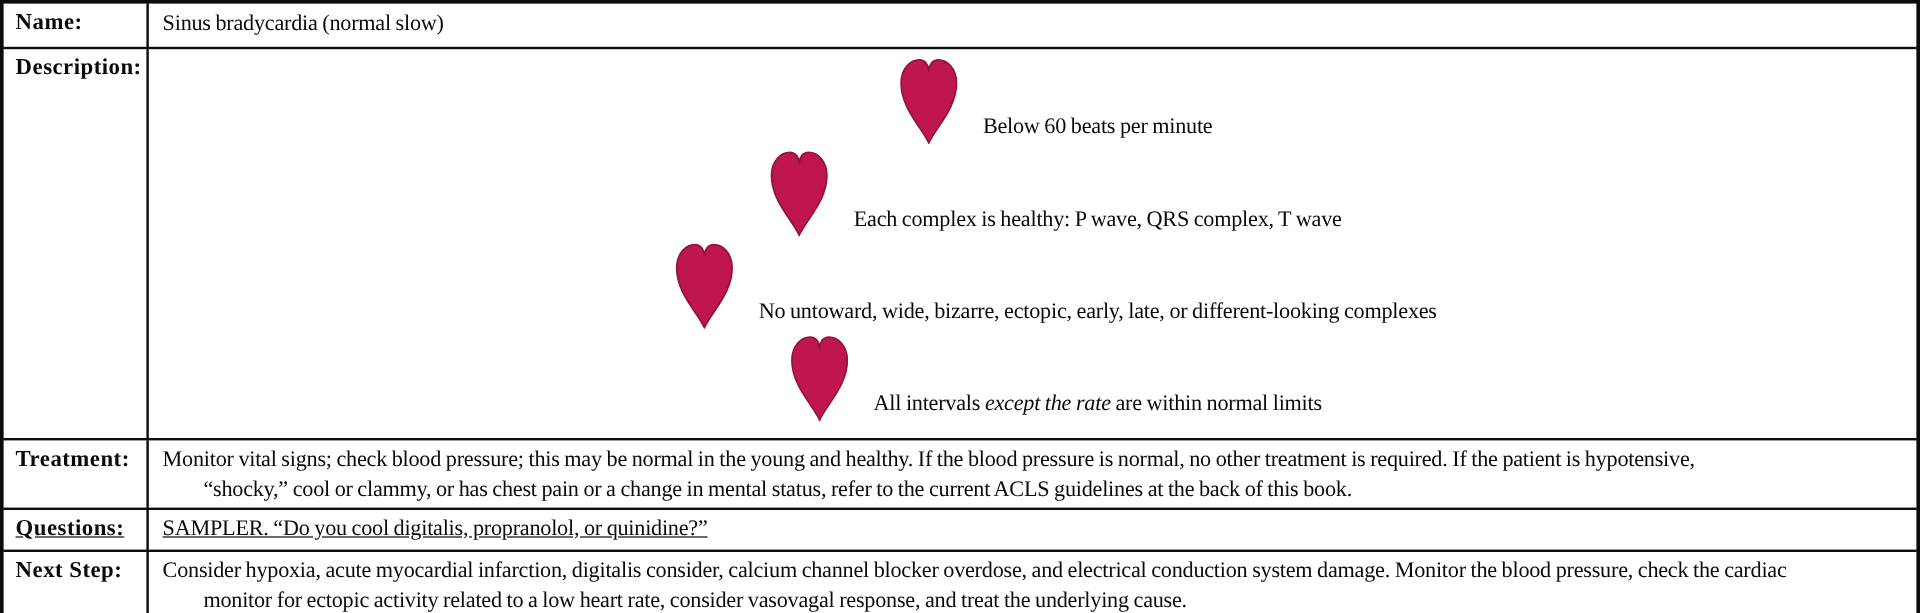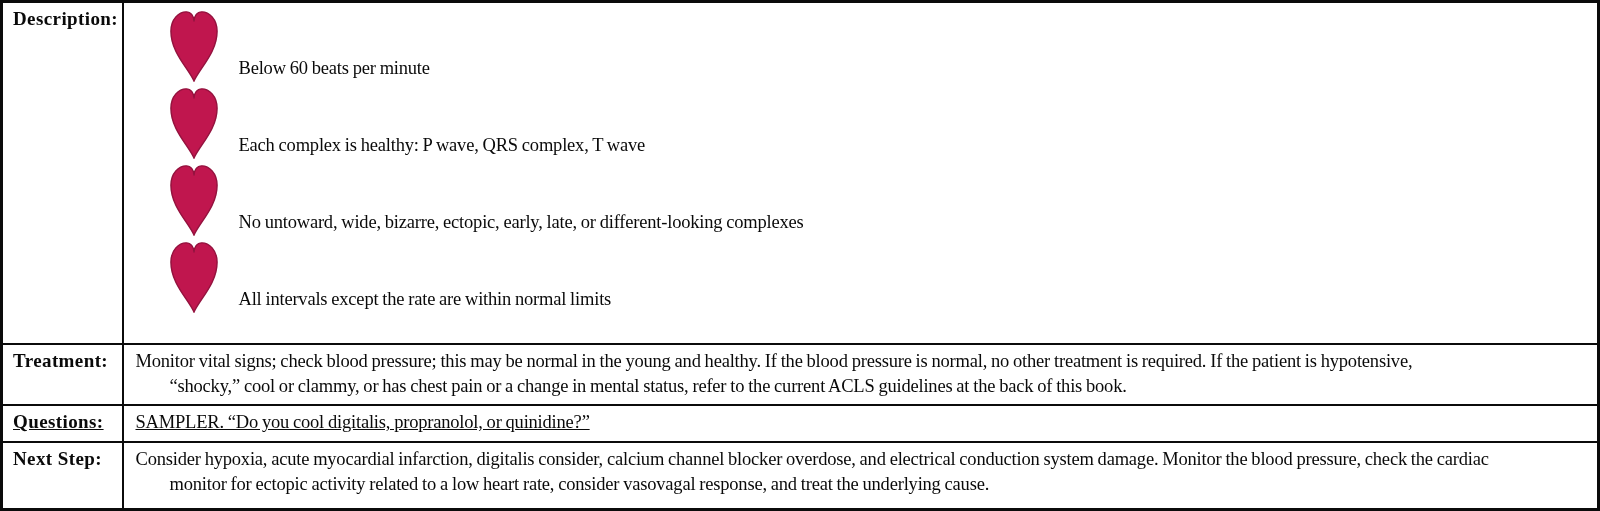--- a/index.html
+++ b/index.html
@@ -45,51 +45,56 @@
   tr.row-name td.content-cell { padding-top: 5px; }
   tr.row-description td { height: 318px; }
   tr.row-treatment td { height: 50px; }
   tr.row-questions td { height: 27px; text-decoration: underline; }
   tr.row-nextstep td { height: 56px; }
 
   .desc-item {
     display: flex;
     align-items: flex-end;
     margin: 0 0 5px 33px;
+    justify-content: center;
   }
   .desc-item:first-child { margin-top: 3px; }
   .heart {
     display: inline-block;
     width: 50px;
     height: 72px;
     flex: 0 0 50px;
     line-height: 0;
   }
   .heart svg { width: 50px; height: 72px; display: block; }
   .desc-text {
     margin-left: 20px;
     padding-bottom: 1px;
     white-space: nowrap;
     font-size: 18.5px;
   }
-  .desc-text .ital { }
+  .desc-text .ital { font-style: italic; }
 
   .para-line { white-space: nowrap; }
   .cont-line { padding-left: 34px; }
 </style>
 </head>
 <body>
 
 <table class="ecg-table">
   <colgroup>
       <col class="label-col">
       <col>
     </colgroup>
 
   <tbody>
+      <tr class="row-name">
+    <td class="label-cell">Name:</td>
+    <td class="content-cell">Sinus bradycardia (normal slow)</td>
+  </tr>
 
   <tr class="row-description">
     <td class="label-cell">Description:</td>
     <td class="content-cell">
 
       <div class="desc-item">
         <span class="heart">
           <svg viewBox="0 0 52 78" preserveAspectRatio="none">
                 <path d="M26 77 C20 63 2 46 2 23 C2 9.5 10.5 2 17.8 2 C22.8 2 26 6.5 26 12.5 C26 6.5 29.2 2 34.2 2 C41.5 2 50 9.5 50 23 C50 46 32 63 26 77 Z" fill="#c0164e" stroke="#94123e" stroke-width="1.5"></path>
               </svg>

